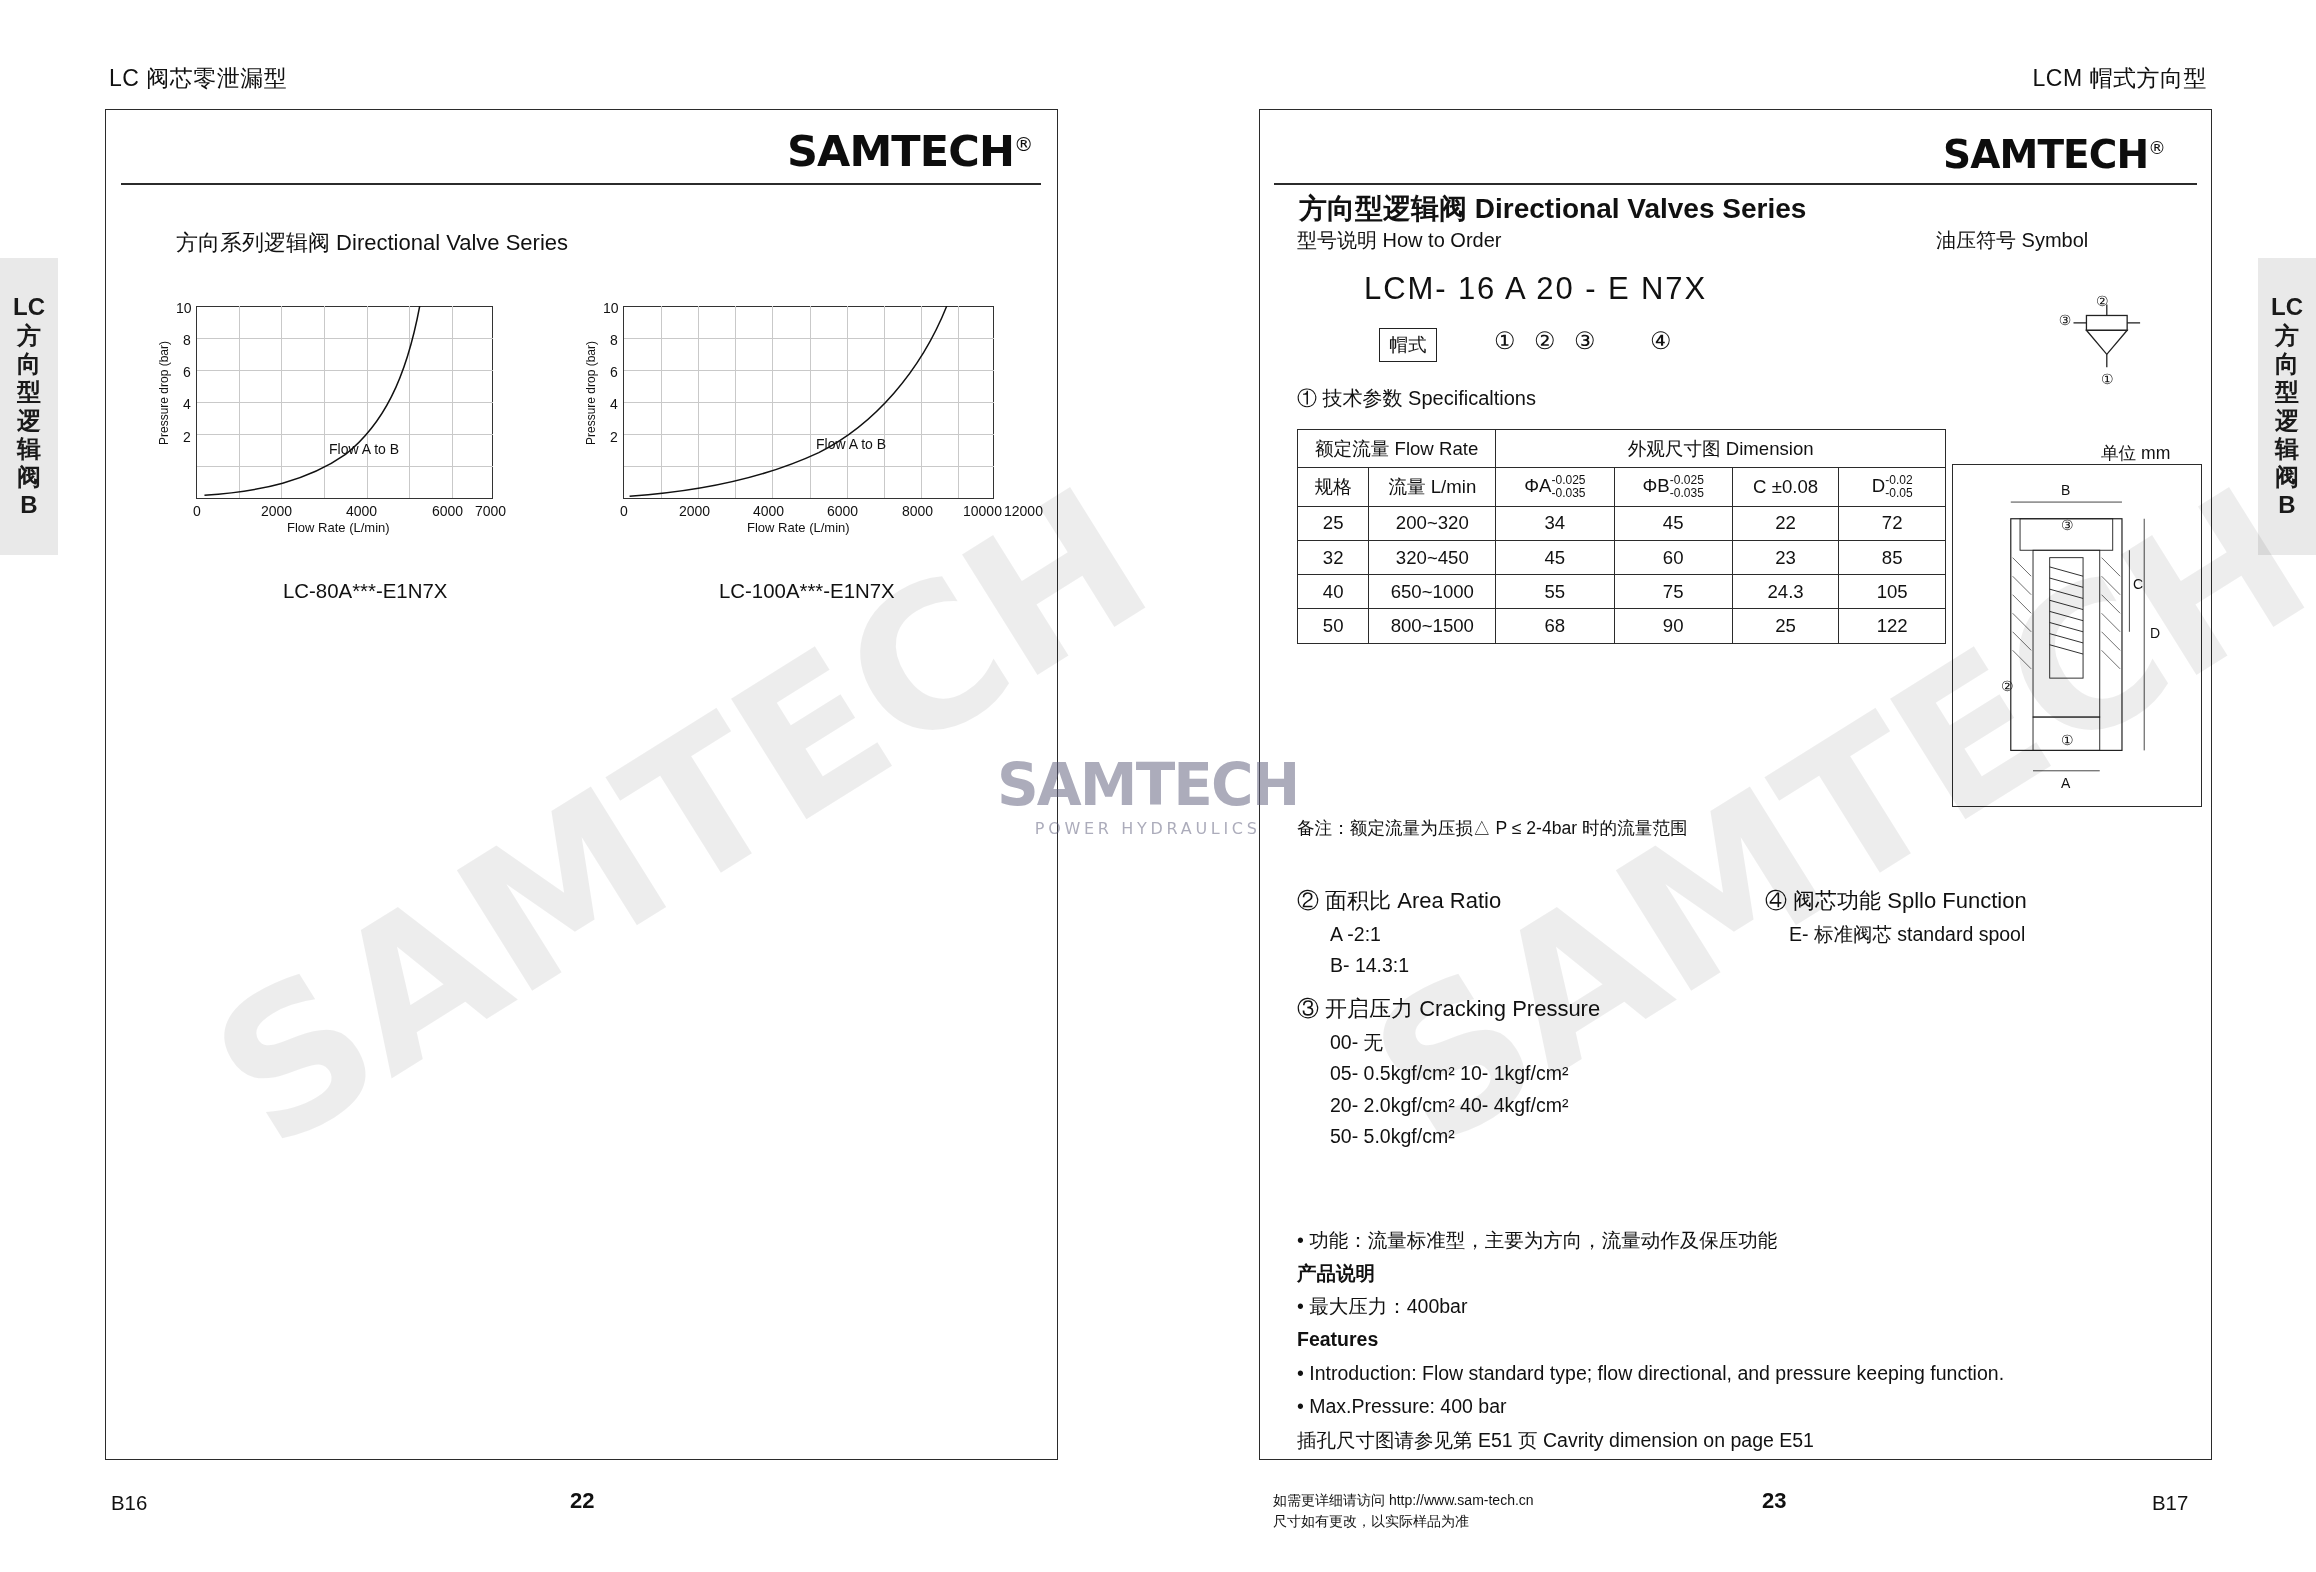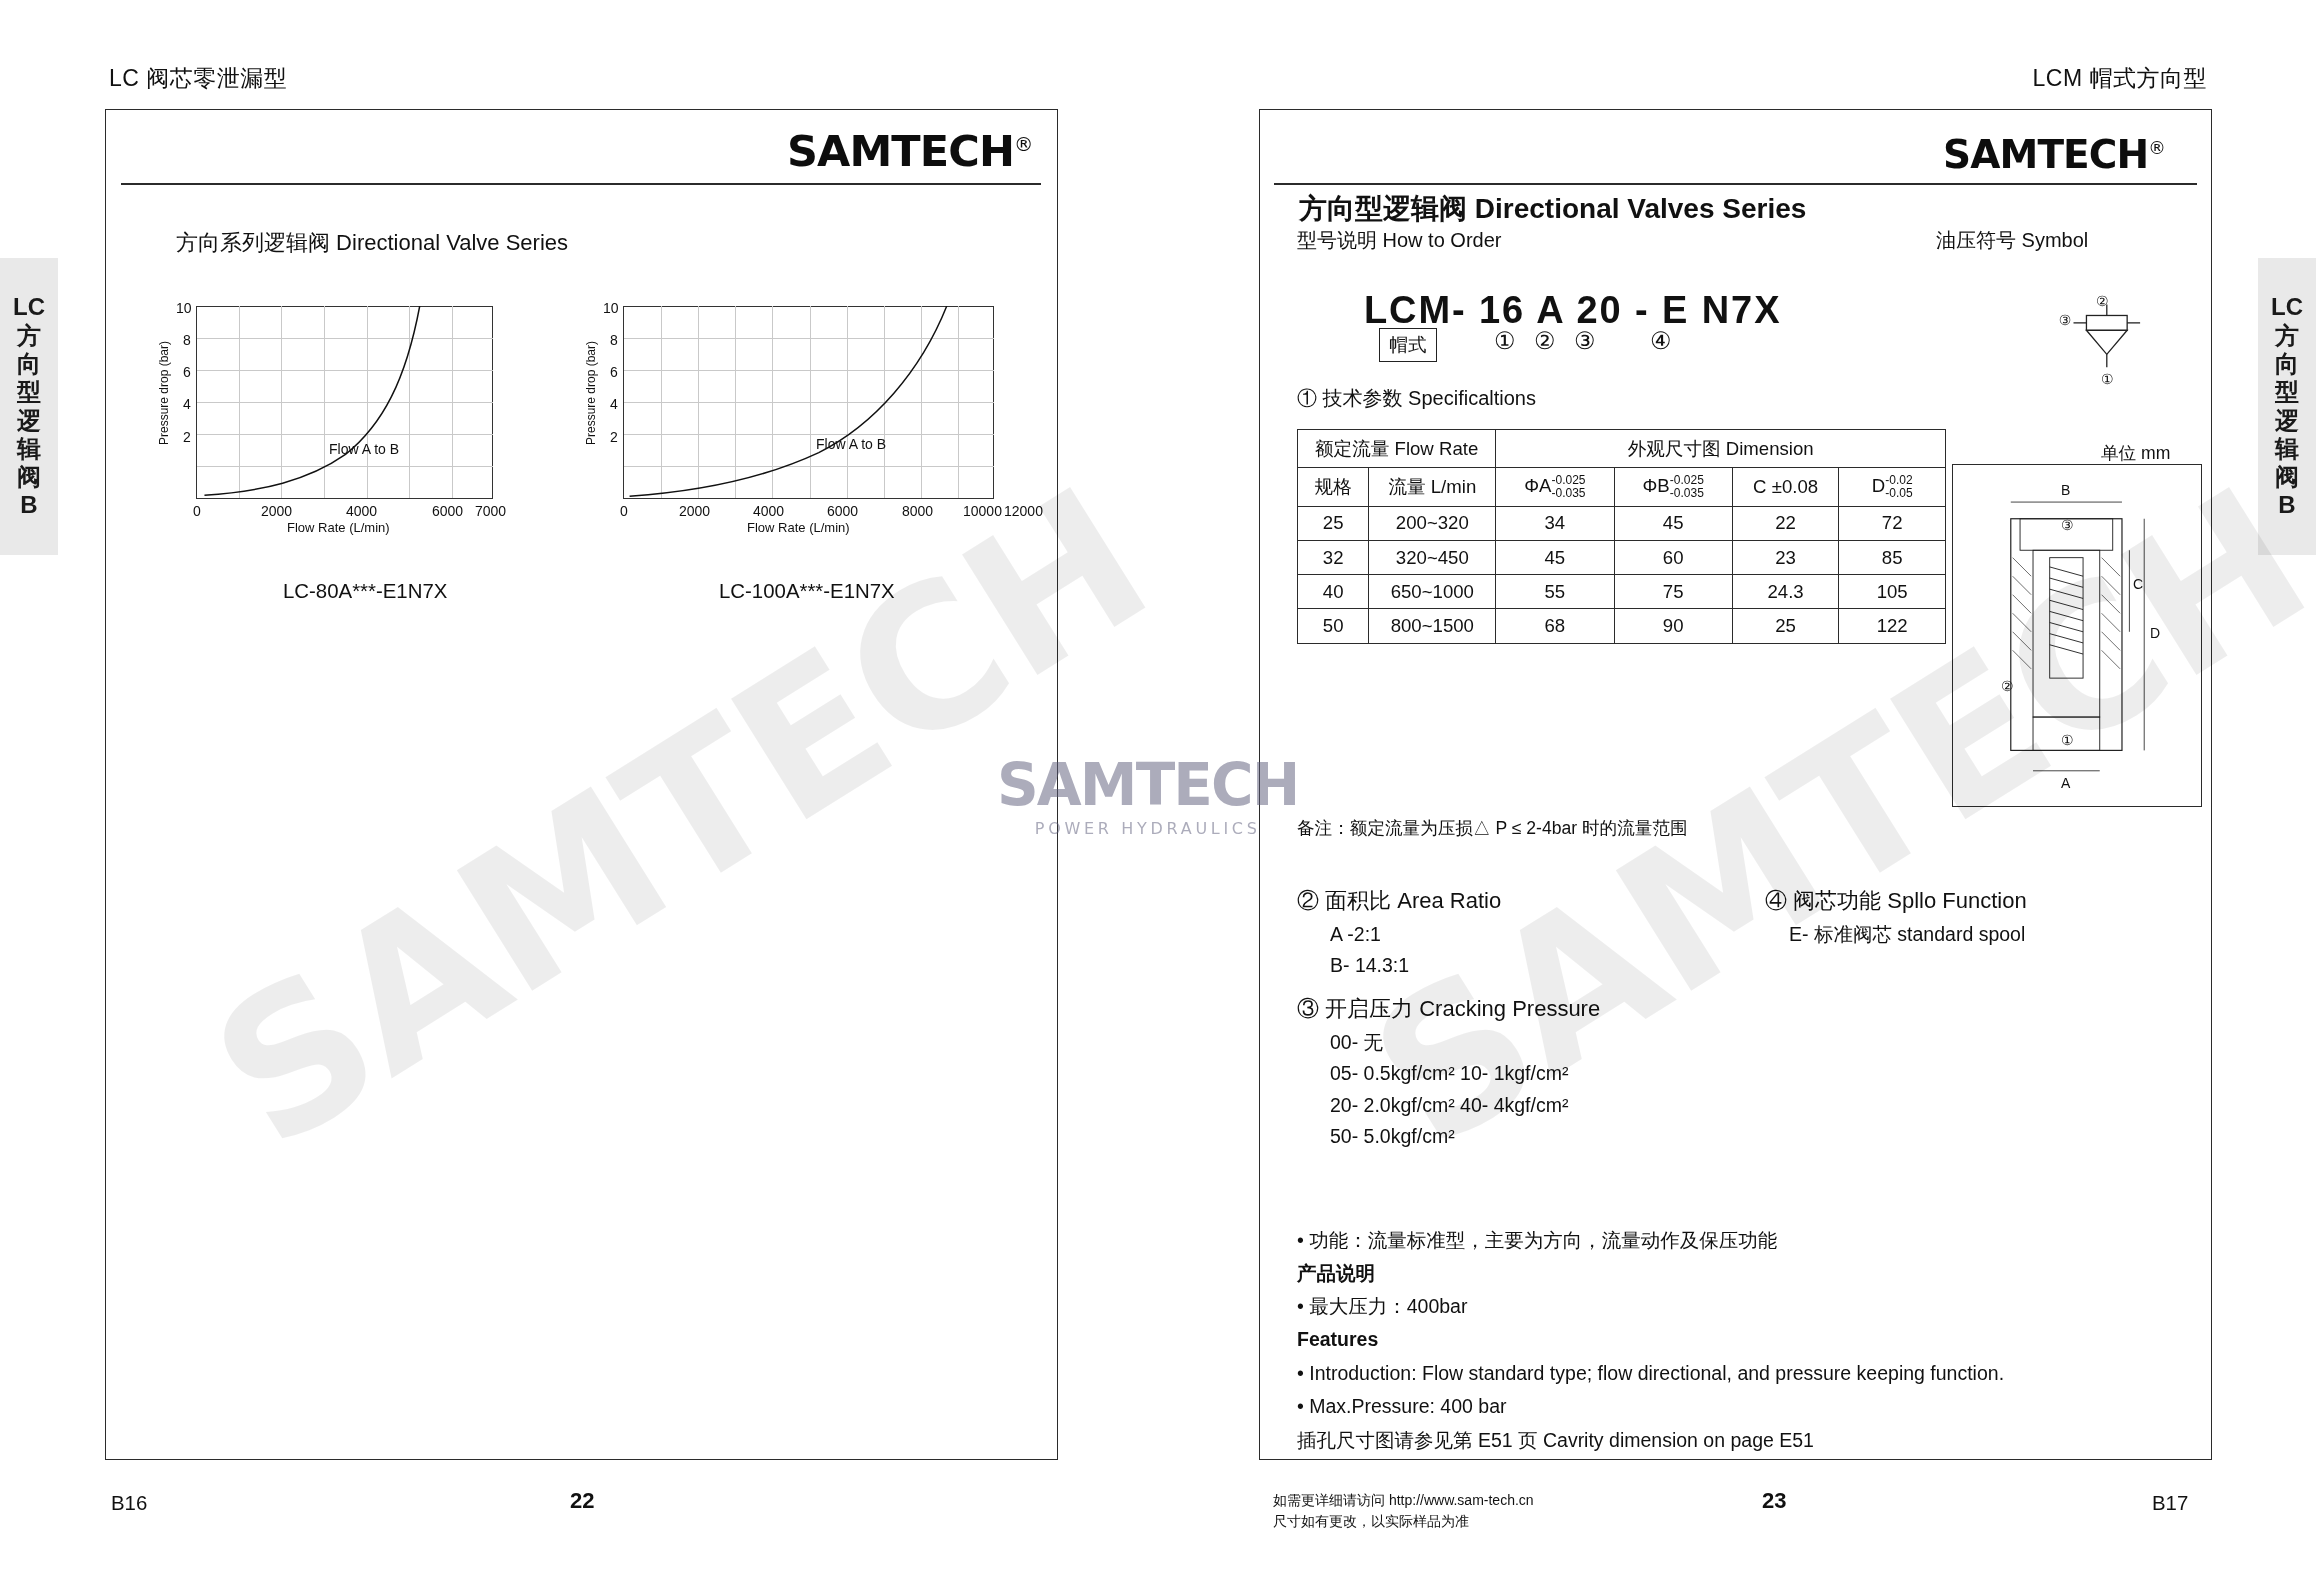--- a/index.html
+++ b/index.html
@@ -59,22 +59,22 @@
   .plot .right { position:absolute; top:0; bottom:0; right:0; width:0.9px; background:#333;}
   .ylab { position:absolute; font-size:12px; transform:rotate(-90deg); transform-origin:left top; white-space:nowrap;}
   .xlab { position:absolute; font-size:13px; white-space:nowrap;}
   .tick { position:absolute; font-size:14px; white-space:nowrap; }
   .curvelabel { position:absolute; font-size:14px; white-space:nowrap; }
 
   
   #rightHeadCn { position:absolute; left:1299px; top:158px; font-size:28px; font-weight:bold;margin-top:32px;}
   .sect-title { font-size:20px; }
   .ordercode {
-    position:absolute; left:1364px; top:289px;
-    font-size:38px; letter-spacing:1.9px; font-family:"Liberation Sans", sans-serif;font-weight:bold;
+    position:absolute; left:1364px; top:271px;
+    font-size:31px; letter-spacing:1.9px; font-family:"Liberation Sans", sans-serif;
   }
   .capbox {
     position:absolute; border:1.4px solid #222; padding:2.8px 9.3px; font-size:18.6px;
   }
 
   
   table.spec {
     position:absolute; border-collapse:collapse; font-size:18.6px;
   }
   table.spec th, table.spec td {

